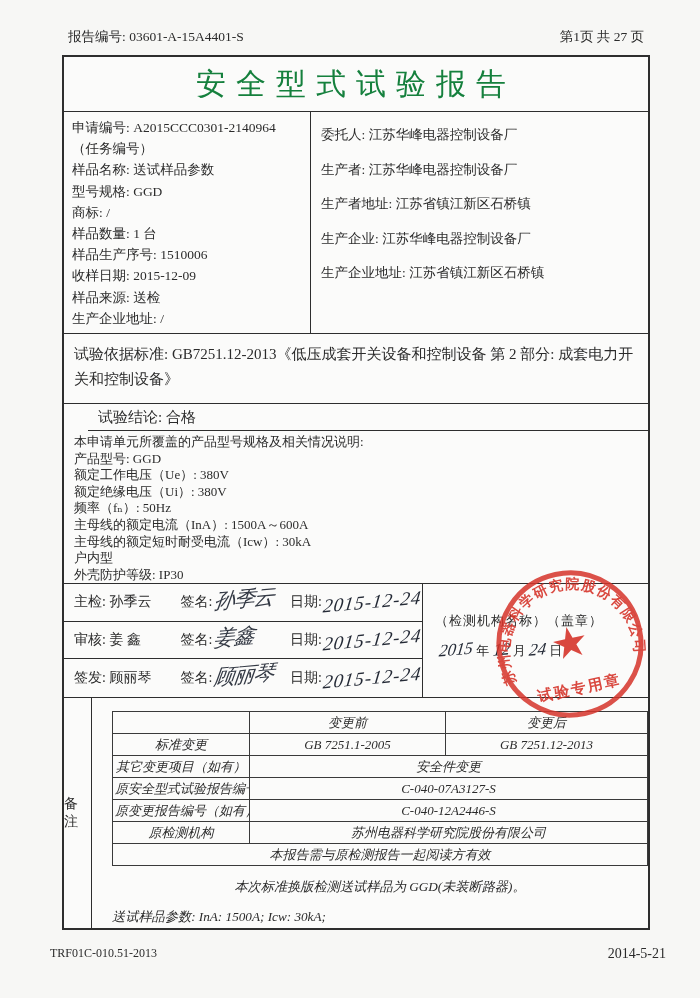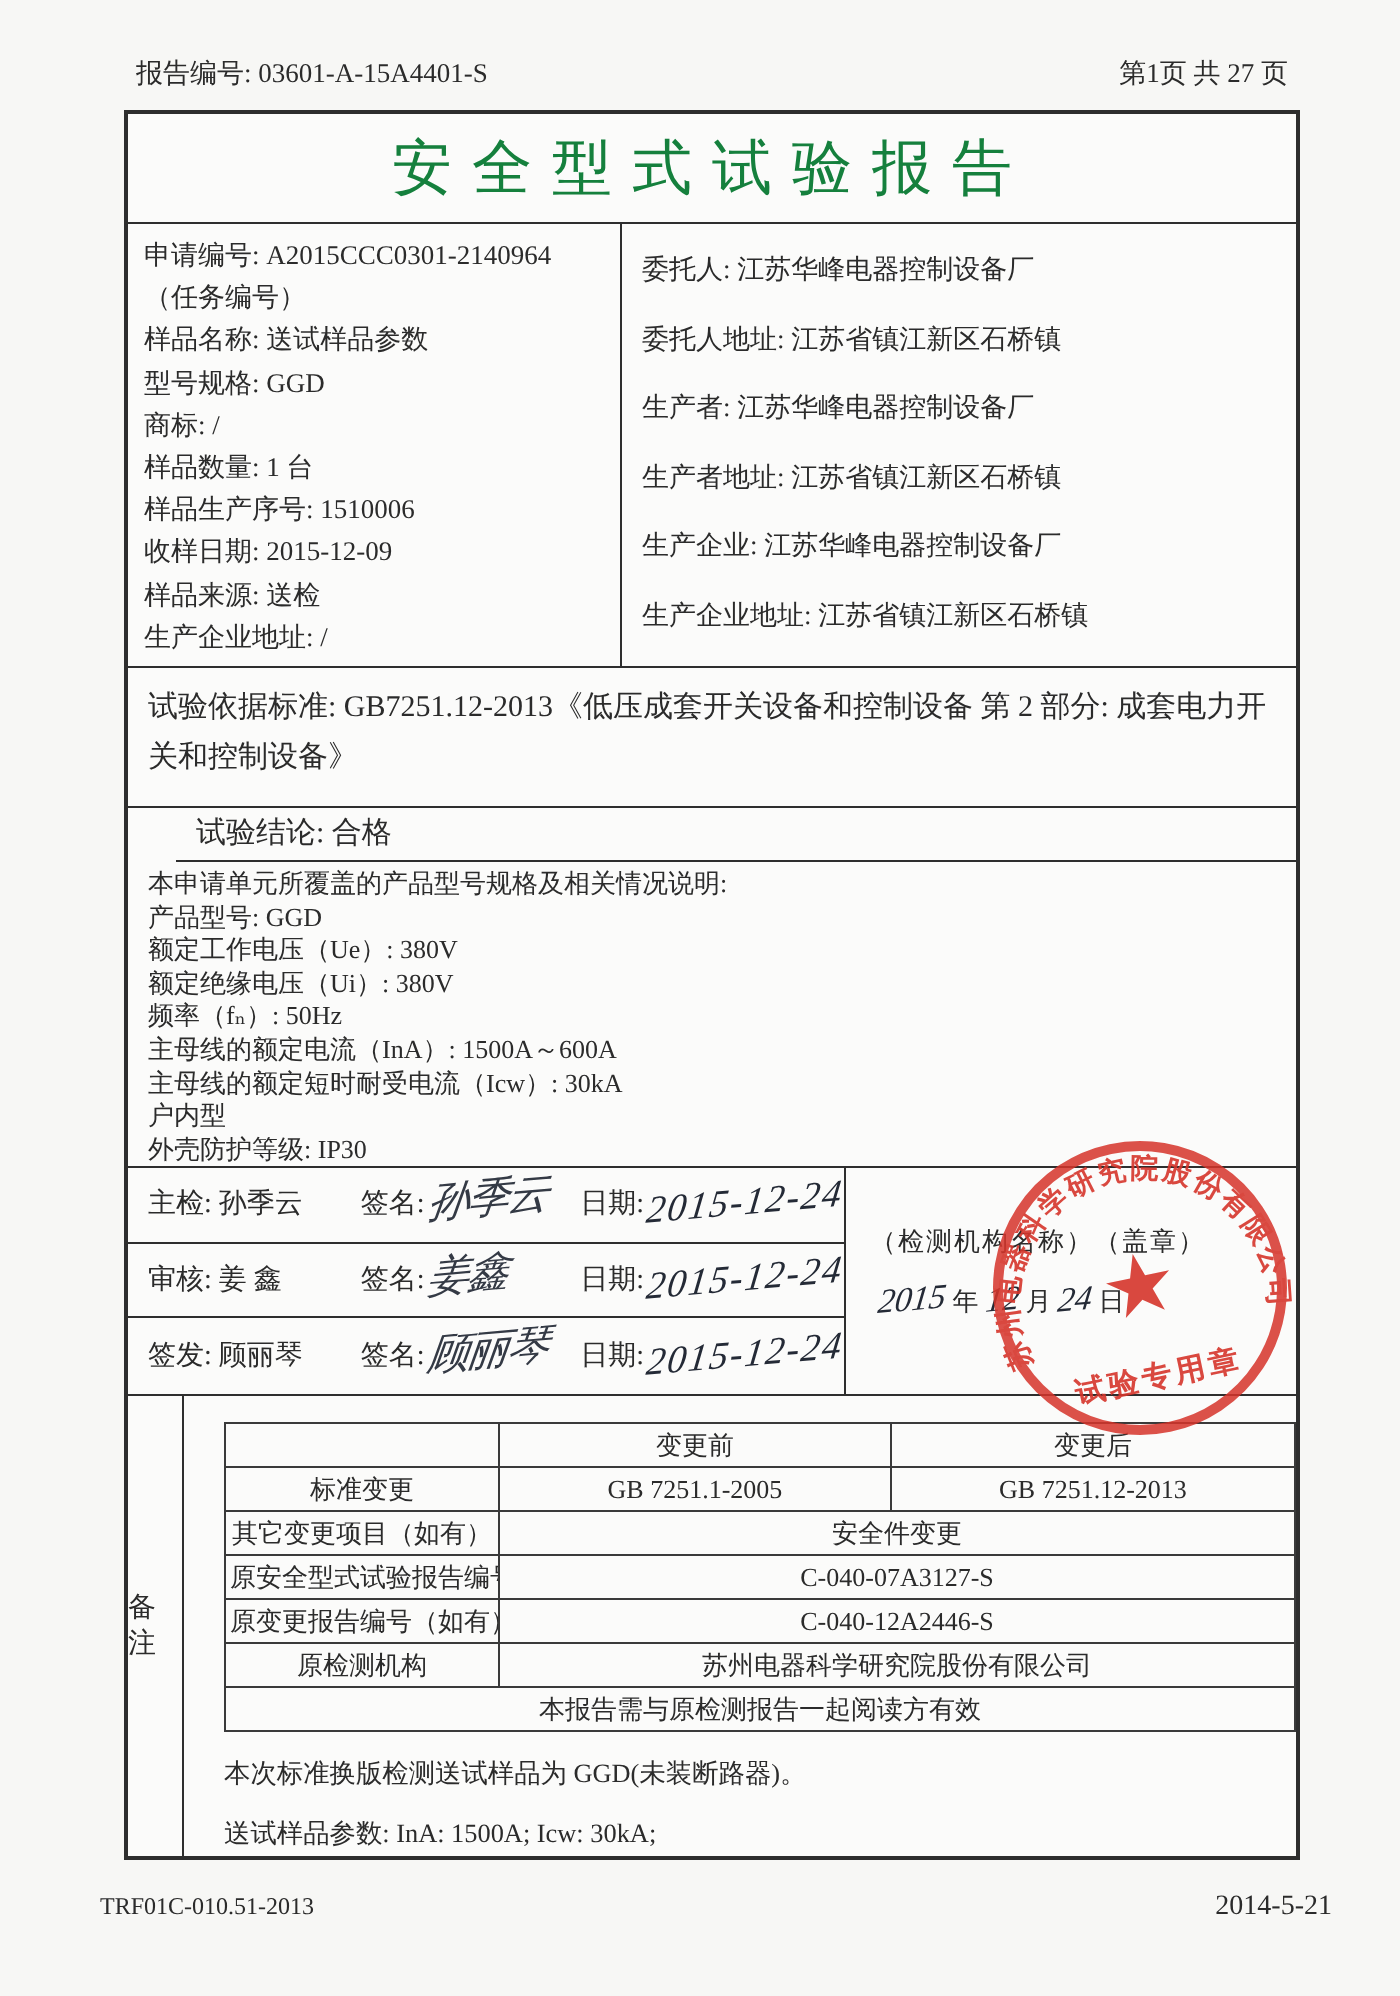--- a/index.html
+++ b/index.html
@@ -47,28 +47,28 @@
   }
   .hw-name{font-size:21px;letter-spacing:-1px;margin-top:-6px;opacity:.92;}
   .hw-date{font-size:19px;letter-spacing:1px;white-space:nowrap;}
   .seal-cell{flex:1;position:relative;font-size:13px;}
   .seal-caption{position:absolute;left:12px;top:28px;white-space:nowrap;letter-spacing:1px;}
   .seal-dateline{position:absolute;left:16px;top:56px;white-space:nowrap;}
   .seal-dateline .hw{font-size:17px;}
   .sec-remarks{flex:1;display:flex;}
   .remarks-label{width:40px;border-right:1px solid #2e2e2e;box-sizing:border-box;display:flex;align-items:center;justify-content:center;font-size:14px;letter-spacing:2px;}
   .remarks-label span{writing-mode:horizontal-tb;}
-  .remarks-body{flex:1;padding:13px 0 0 20px;box-sizing:border-box;}
+  .remarks-body{flex:1;padding:13px 0 0 20px;box-sizing:border-box;font-style:italic;}
   table.chg{border-collapse:collapse;width:520px;table-layout:fixed;}
   table.chg td{border:1px solid #3a3a3a;height:21px;font-size:13px;text-align:center;padding:0 2px;overflow:hidden;white-space:nowrap;}
   table.chg .c0{width:132px;}
   table.chg .c1{width:191px;}
   table.chg .c2{width:197px;}
   .remark-note{font-size:13.2px;line-height:22px;margin-top:8px;white-space:nowrap;}
-  .remark-note:first-of-type{margin-top:10px;}
+  .remark-note:first-of-type{margin-top:10px;text-align:center;}
   .pagefoot{position:absolute;top:946px;left:50px;right:34px;display:flex;justify-content:space-between;align-items:flex-start;}
   .foot-l{font-size:12px;}
   .foot-r{font-size:14px;}
   .seal-svg{position:absolute;left:480px;top:564px;transform:rotate(-12deg);opacity:.9;pointer-events:none;}
 </style>
 </head>
 <body>
 
 <div class="page">
 
@@ -91,21 +91,20 @@
         <div>型号规格: GGD</div>
         <div>商标: /</div>
         <div>样品数量: 1 台</div>
         <div>样品生产序号: 1510006</div>
         <div>收样日期: 2015-12-09</div>
         <div>样品来源: 送检</div>
         <div>生产企业地址: /</div>
       </div>
       <div class="info-right">
         <div>委托人: 江苏华峰电器控制设备厂</div>
-        <div>委托人地址: 江苏省镇江新区石桥镇</div>
         <div>生产者: 江苏华峰电器控制设备厂</div>
         <div>生产者地址: 江苏省镇江新区石桥镇</div>
         <div>生产企业: 江苏华峰电器控制设备厂</div>
         <div>生产企业地址: 江苏省镇江新区石桥镇</div>
       </div>
     </div>
 
     <div class="sec sec-standard">
       <span>试验依据标准: GB7251.12-2013《低压成套开关设备和控制设备 第 2 部分: 成套电力开关和控制设备》</span>
     </div>

